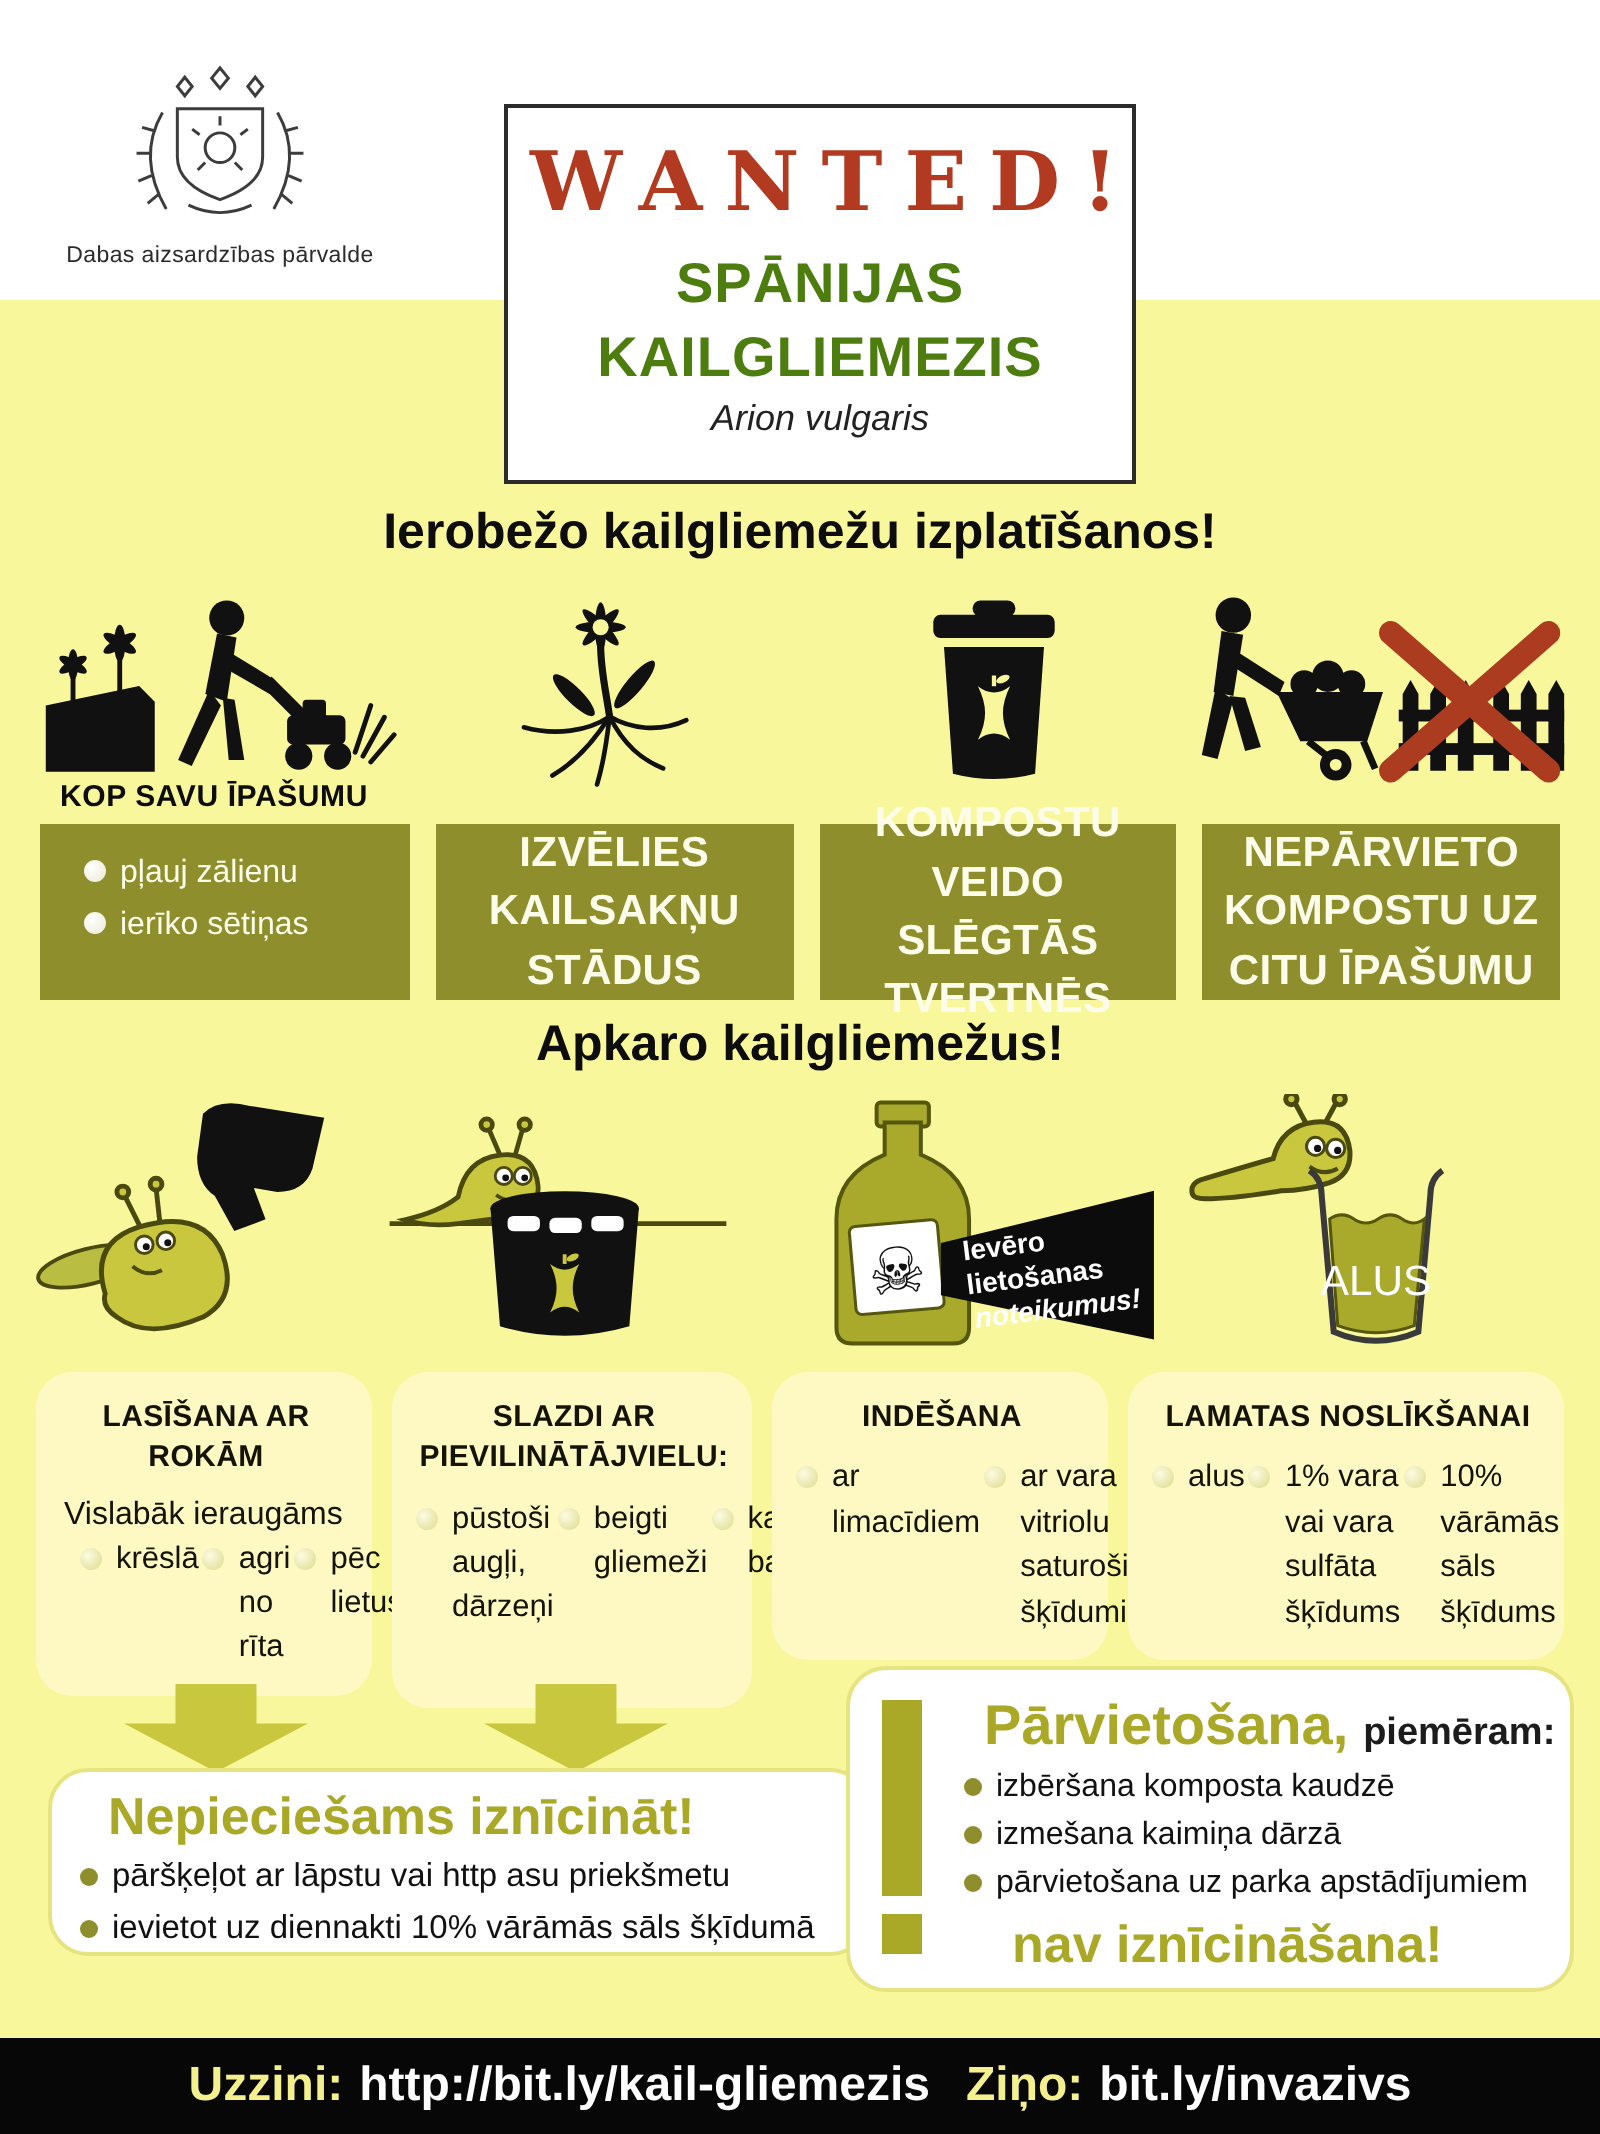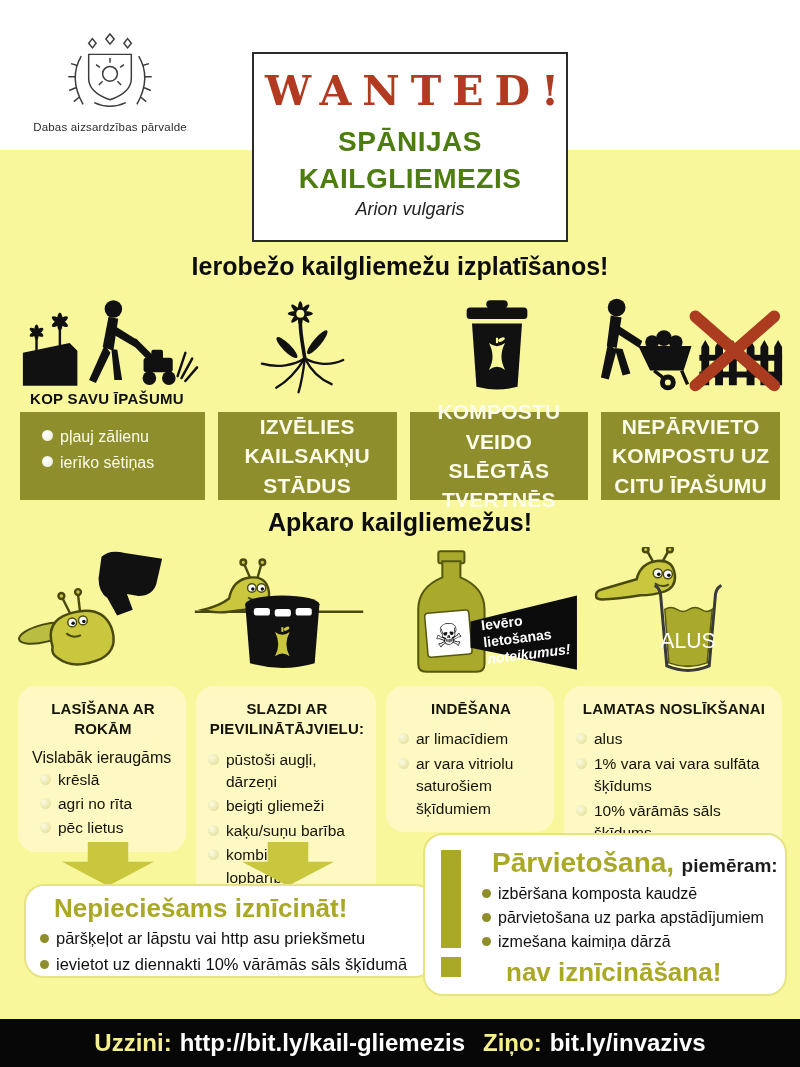--- a/index.html
+++ b/index.html
@@ -53,21 +53,21 @@
   .green-box.b2 { width:180px; min-height:168px; }
   .green-box.b3 { width:168px; min-height:134px; }
   .green-box.b4 { width:218px; min-height:134px; }
   .g-title { text-align:center; font-weight:bold; font-size:15px; line-height:1.35; margin-bottom:9px; letter-spacing:0.2px; }
   .g-intro { font-size:16px; margin:0 0 2px 2px; }
 
   .b-item { display:flex; align-items:flex-start; gap:7px; line-height:1.45; }
   .b-item .dot { flex:none; border-radius:50%; }
   .olive-list { font-size:16px; display:flex; flex-direction:column; gap:3px; }
   .olive-list .dot { width:11px; height:11px; margin-top:5px; background:radial-gradient(circle at 35% 35%, #ffffff, #e9e9d2); }
-  .green-list { font-size:15.5px; display:flex; flex-direction:column; gap:2px; }
+  .green-list { font-size:15.5px; display:flex; flex-direction:row; gap:2px; }
   .green-list .dot { width:11px; height:11px; margin-top:5px; background:radial-gradient(circle at 35% 35%, #fcfbe2, #dedb8a); }
   .white-list { font-size:17px; display:flex; flex-direction:column; gap:2px; }
   .white-list .dot { width:9px; height:9px; margin-top:7px; background:#8e8e2c; }
 
   .block-arrow {
     position:absolute; width:92px; height:44px; background:#c9c73d;
     clip-path:polygon(28% 0, 72% 0, 72% 45%, 100% 45%, 50% 100%, 0 45%, 28% 45%);
   }
   #arrow1 { top:842px; left:62px; }
   #arrow2 { top:842px; left:242px; }
@@ -446,25 +446,25 @@
         <span class="rel-title">Pārvietošana,</span>
         <span class="rel-suffix">piemēram:</span>
       </div>
       <div class="white-list">
           <div class="b-item">
             <span class="dot"></span>
             <span>izbēršana komposta kaudzē</span>
           </div>
           <div class="b-item">
             <span class="dot"></span>
+            <span>izmešana kaimiņa dārzā</span>
+          </div>
+          <div class="b-item">
+            <span class="dot"></span>
             <span>pārvietošana uz parka apstādījumiem</span>
-          </div>
-          <div class="b-item">
-            <span class="dot"></span>
-            <span>izmešana kaimiņa dārzā</span>
           </div>
         </div>
       <div class="rel-footer">nav iznīcināšana!</div>
     </div>
   </div>
 
   <div class="footer-bar">
     <span class="f-yellow">Uzzini:</span>
     <span class="f-white">http://bit.ly/kail-gliemezis</span>
     <span class="f-yellow f-gap">Ziņo:</span>

